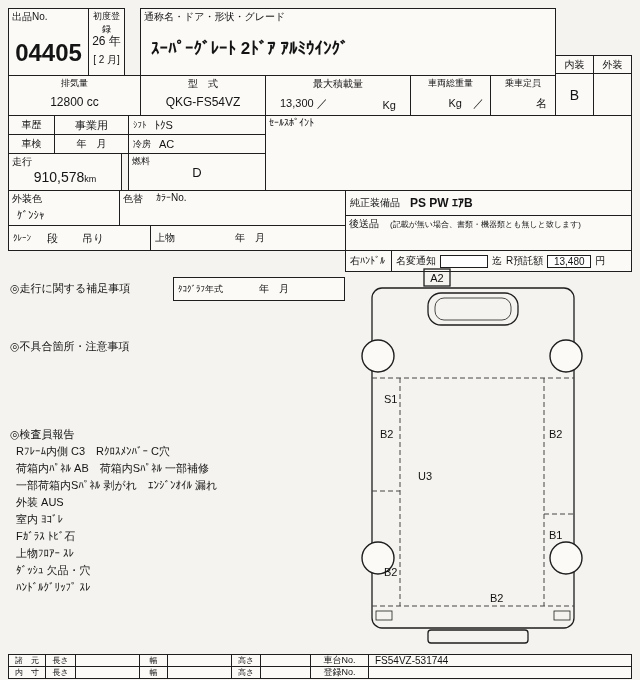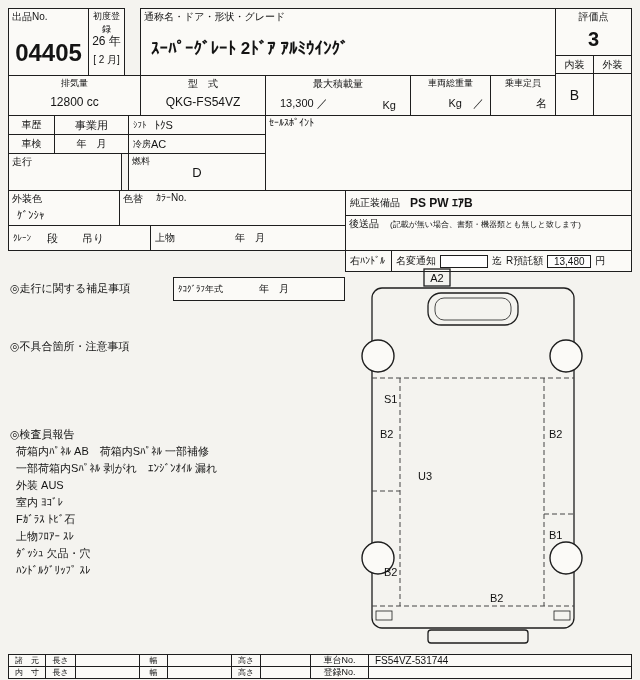--- a/index.html
+++ b/index.html
@@ -43,24 +43,20 @@
     <span class="tc f9">初度登録</span>
     <span class="f12" style="position:absolute;top:24px;left:0;right:0;text-align:center">26 年</span>
     <span class="f10" style="position:absolute;top:44px;left:0;right:0;text-align:center">[ 2 月]</span>
   </div>
 
   <div class="cell" style="left:140px;top:8px;width:416px;height:68px">
     <span class="tl f10">通称名・ドア・形状・グレード</span>
     <span class="f17 b" style="position:absolute;left:10px;top:30px">ｽｰﾊﾟｰｸﾞﾚｰﾄ 2ﾄﾞｱ ｱﾙﾐｳｲﾝｸﾞ</span>
   </div>
 
-  <div class="cell" style="left:555px;top:8px;width:77px;height:48px">
-    <span class="tc f10">評価点</span>
-    <span class="bc f20 b" style="bottom:4px">3</span>
-  </div>
 
   <div class="cell" style="left:555px;top:55px;width:39px;height:19px">
     <span class="cc f10">内装</span>
   </div>
   <div class="cell" style="left:593px;top:55px;width:39px;height:19px">
     <span class="cc f10">外装</span>
   </div>
   <div class="cell" style="left:555px;top:73px;width:39px;height:43px">
     <span class="cc f14">B</span>
   </div>
@@ -104,25 +100,28 @@
   </div>
 
   <div class="cell" style="left:8px;top:134px;width:47px;height:20px">
     <span class="cc f10">車検</span>
   </div>
   <div class="cell" style="left:54px;top:134px;width:75px;height:20px">
     <span class="cc f10">年　月</span>
   </div>
   <div class="cell fr" style="left:128px;top:134px;width:138px;height:20px">
     <span class="f9">冷房</span>
-    <span class="f11" style="">AC</span>
+    <span class="f11" style="margin-left:8px">AC</span>
   </div>
 
   <div class="cell" style="left:8px;top:153px;width:114px;height:38px">
     <span class="tl f10">走行</span>
+    <span class="bc" style="bottom:4px">
+      <span class="f14">910,578</span><span class="f9">km</span>
+    </span>
   </div>
   <div class="cell" style="left:128px;top:153px;width:138px;height:38px">
     <span class="tl f9">燃料</span>
     <span class="cc f13">D</span>
   </div>
 
   <div class="cell" style="left:8px;top:190px;width:112px;height:36px">
     <span class="tl f10">外装色</span>
     <span class="bl f11">ｹﾞﾝｼｬ</span>
   </div>
@@ -170,20 +169,21 @@
   <div class="cell fr" style="left:173px;top:277px;width:172px;height:24px">
     <span class="f9">ﾀｺｸﾞﾗﾌ年式</span>
     <span class="f10" style="margin-left:36px">年　月</span>
   </div>
 
   <div class="free f11" style="left:10px;top:339px">◎不具合箇所・注意事項</div>
 
   <div class="free f11" style="left:10px;top:427px">◎検査員報告</div>
 
   <div class="free report" style="left:16px;top:443px;width:330px">
+    <div>Rﾌﾚｰﾑ内側 C3　Rｸﾛｽﾒﾝﾊﾞｰ C穴</div>
     <div>荷箱内ﾊﾟﾈﾙ AB　荷箱内Sﾊﾟﾈﾙ 一部補修</div>
     <div>一部荷箱内Sﾊﾟﾈﾙ 剥がれ　ｴﾝｼﾞﾝｵｲﾙ 漏れ</div>
     <div>外装 AUS</div>
     <div>室内 ﾖｺﾞﾚ</div>
     <div>Fｶﾞﾗｽ ﾄﾋﾞ石</div>
     <div>上物ﾌﾛｱｰ ｽﾚ</div>
     <div>ﾀﾞｯｼｭ 欠品・穴</div>
     <div>ﾊﾝﾄﾞﾙｸﾞﾘｯﾌﾟ ｽﾚ</div>
   </div>
 

